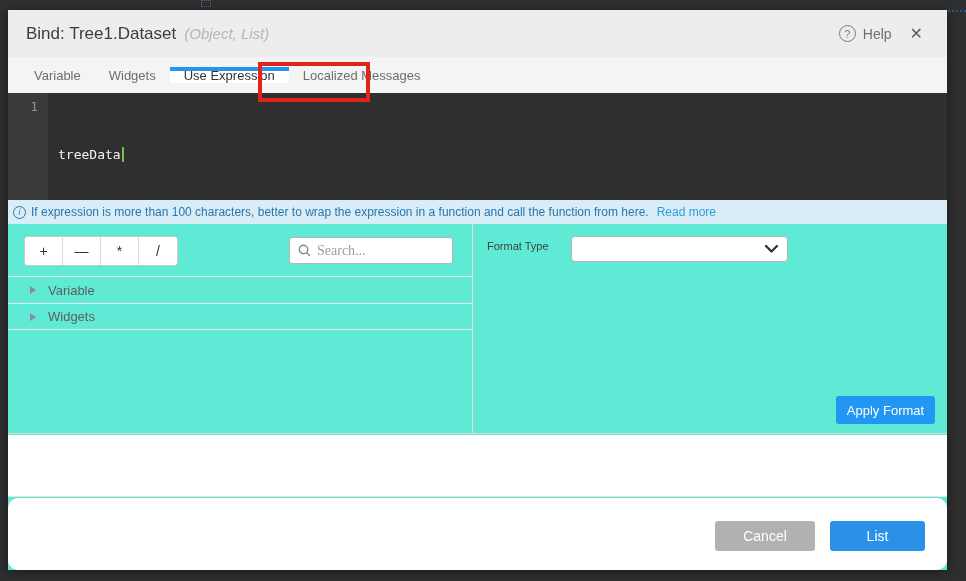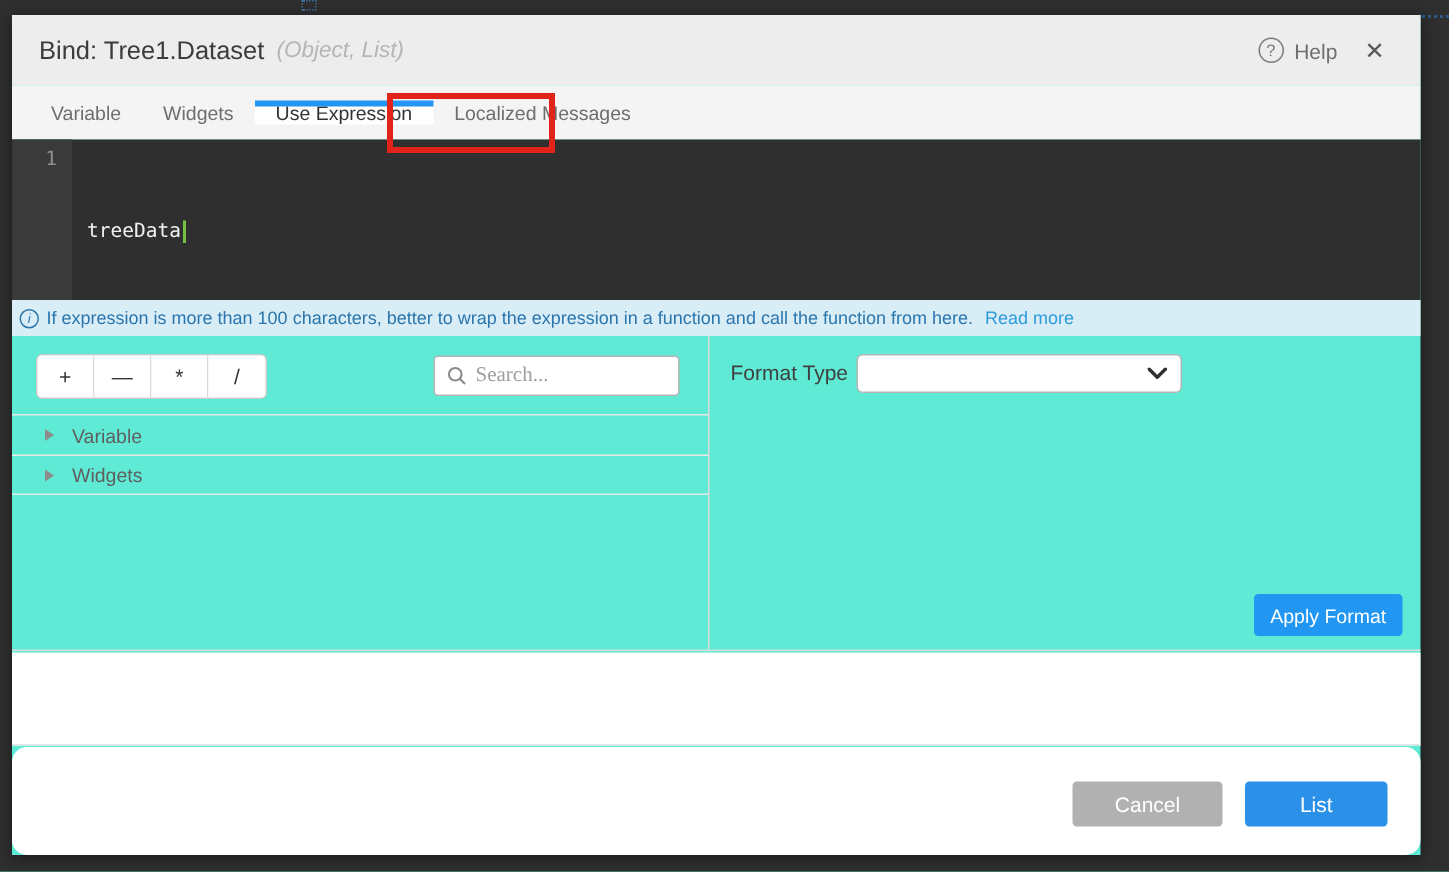--- a/index.html
+++ b/index.html
@@ -52,21 +52,21 @@
   .search-box { position:absolute; left:281px; top:13px; width:164px; height:27px; border:1px solid #b5b5b5; border-radius:3px; background:#fff; display:flex; align-items:center; padding:0 8px; gap:6px; }
   .search-box input { border:none; outline:none; flex:1; font-size:14px; color:#333; font-family:Liberation Serif, serif; background:transparent; width:100%; }
   .search-box input::placeholder { color:#9e9e9e; }
 
   .tree { position:absolute; left:0; top:52px; width:100%; }
   .tree-row { height:27px; display:flex; align-items:center; padding-left:22px; gap:12px; border-top:1px solid #e9e9e9; font-size:13px; color:#5f5f5f; cursor:pointer; }
   .tree-row:last-child { border-bottom:1px solid #e9e9e9; }
   .caret-right { width:0; height:0; border-top:4.5px solid transparent; border-bottom:4.5px solid transparent; border-left:6px solid #8c8c8c; }
 
   .right-panel { position:absolute; left:466px; top:0; width:473px; height:100%; }
-  .fmt-label { position:absolute; left:13px; top:16px; font-size:14px; color:#3f3f3f; }
+  .fmt-label { position:absolute; left:13px; top:16px; font-size:11px; color:#3f3f3f; }
   .fmt-select { position:absolute; left:97px; top:12px; width:217px; height:26px; border:1px solid #b5b5b5; border-radius:4px; background:#fff; display:flex; align-items:center; justify-content:flex-end; padding-right:9px; cursor:pointer; }
   .apply-btn { position:absolute; right:12px; bottom:9px; width:99px; height:28px; background:#2196f3; color:#fff; font-size:13px; border:none; border-radius:3px; cursor:pointer; font-family:"Liberation Sans", sans-serif;margin-top:48px; }
 
   .spacer-section { position:absolute; left:0; top:425px; width:100%; height:62px; background:#fff; border-bottom:1px solid #e5e5e5; }
 
   .footer { position:absolute; left:0; top:488px; width:100%; height:72px; background:#fff;border-radius:10px; }
   .footer-buttons { position:absolute; right:22px; top:23px; display:flex; gap:15px; }
   .btn { height:30px; border:none; border-radius:3px; color:#fff; font-size:14px; cursor:pointer; font-family:"Liberation Sans", sans-serif; }
   .btn-cancel { width:100px; background:#b1b1b1; }
   .btn-bind { width:95px; background:#2b90e8; }

